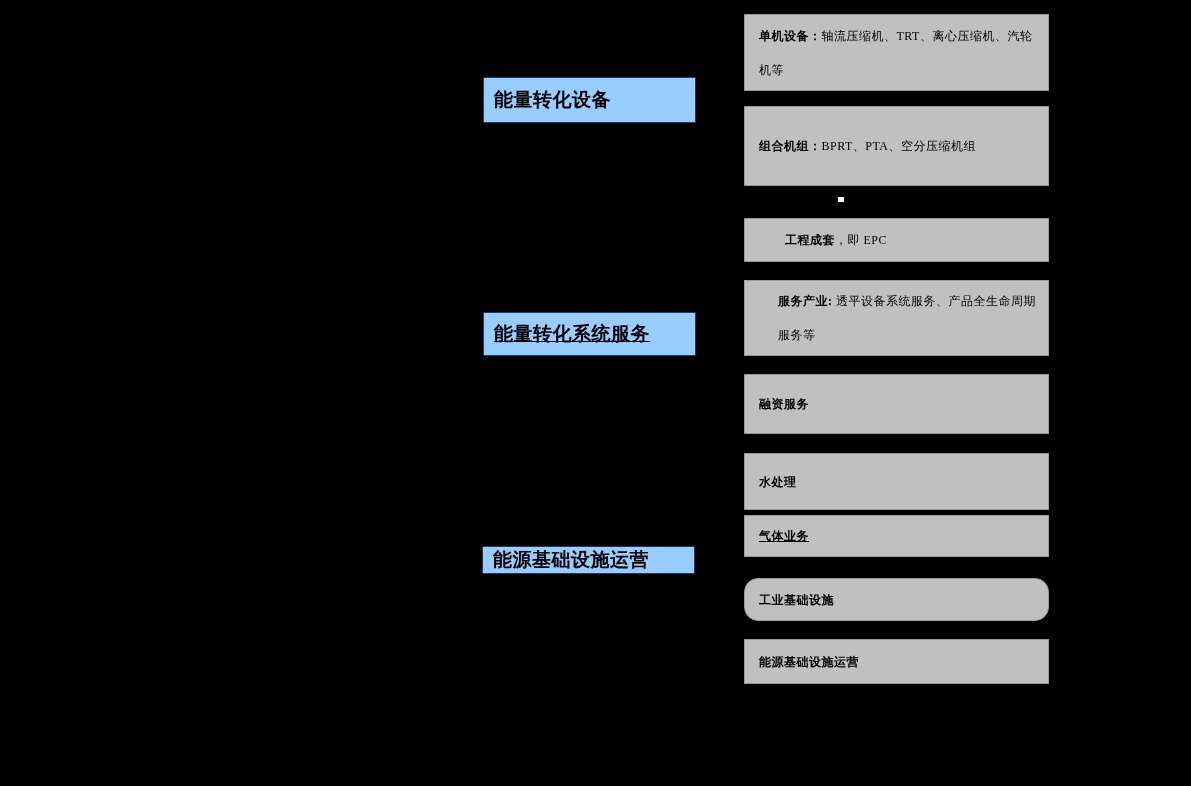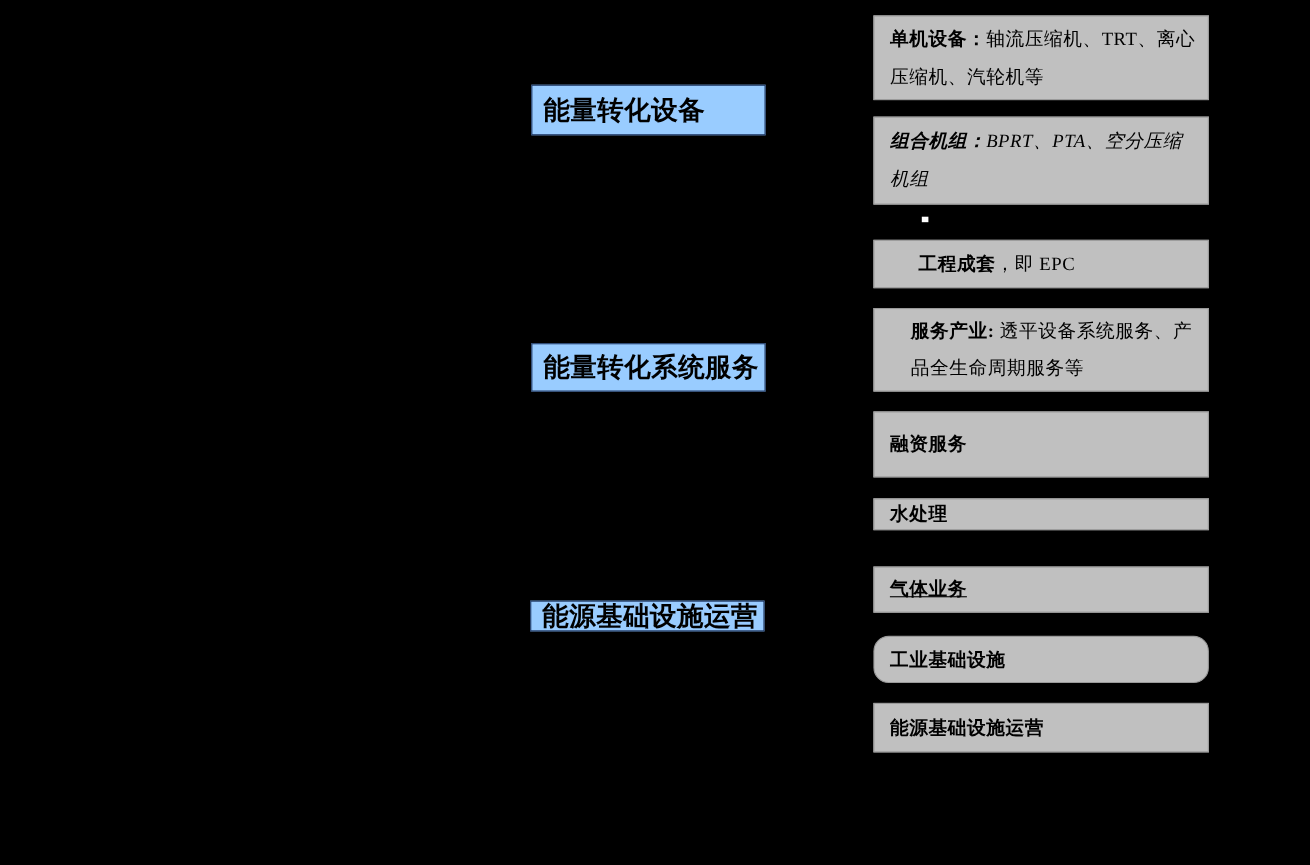--- a/index.html
+++ b/index.html
@@ -18,56 +18,56 @@
   .cat-box {
     position: absolute;
     width: 213px;
     background: var(--cat-fill, #99CCFF);
     border: 1px solid var(--cat-border, #1F3864);
     box-sizing: border-box;
     display: flex; align-items: center;
     padding: 0 0 0 10px;
     color: var(--text, #000);
     font-weight: bold;
-    font-size: 24px;
+    font-size: 19px;
     letter-spacing: 0.5px;
   }
   .item-box {
     position: absolute;
-    left: 794px;
+    left: 744px;
     width: 305px;
     background: var(--item-fill, #C0C0C0);
     border: 1px solid var(--item-border, #9a9a9a);
     box-sizing: border-box;
     display: flex; align-items: center;
     padding: 0 10px 0 14px;
     color: var(--text, #000);
-    font-size: 17px;
+    font-size: 12px;
     line-height: 34px;
     letter-spacing: 0.5px;
     word-break: break-all;
   }
   .item-box .prefix { font-weight: bold; }
   .item-box .rest   { font-weight: normal; }
   .dot-artifact {
     position: absolute;
     left: 838px; top: 197px;
     width: 6px; height: 5px;
     background: #ffffff;
   }
   
   #cat1 { left: 483px; top: 77px;  height: 46px; }
-  #cat2 { left: 483px; top: 312px; height: 44px; }
+  #cat2 { left: 483px; top: 312px; height: 44px; text-decoration: underline; }
   #cat3 { left: 482px; top: 546px; height: 28px; }
   #item-a { top: 14px;  height: 77px; }
-  #item-b { top: 106px; height: 80px; font-style: italic; }
+  #item-b { top: 106px; height: 80px; }
   #item-c { top: 218px; height: 44px; padding-left: 40px; }
   #item-d { top: 280px; height: 76px; padding-left: 33px; }
   #item-e { top: 374px; height: 60px; }
-  #item-f { top: 453px; height: 29px; }
+  #item-f { top: 453px; height: 57px; }
   #item-g { top: 515px; height: 42px; text-decoration: underline; }
   #item-h { top: 578px; height: 43px; border-radius: 14px; }
   #item-i { top: 639px; height: 45px; }
 </style>
 </head>
 <body>
 
 <div class="stage">
 
   <div id="cat1" class="cat-box">

